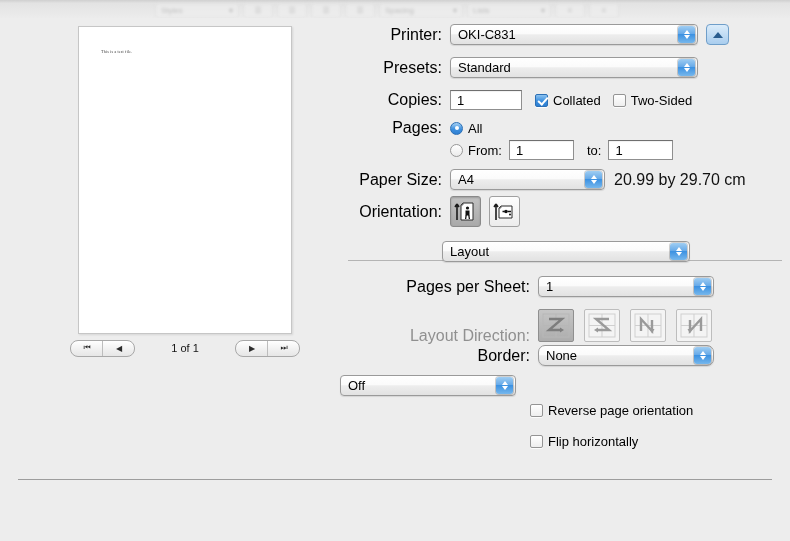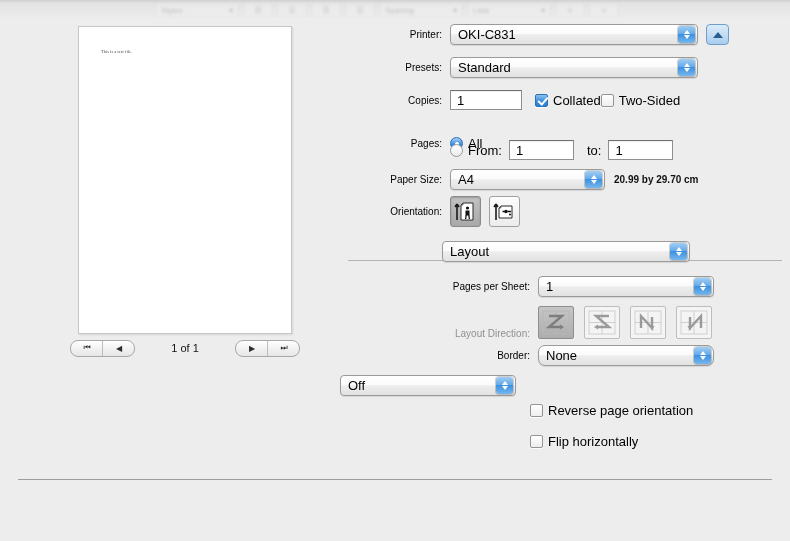--- a/index.html
+++ b/index.html
@@ -74,21 +74,21 @@
   
   #settings {
     position: absolute; left: 340px; top: 18px; width: 450px; height: 455px;
   }
   .row {
     position: absolute; left: 0; width: 450px;
     display: flex; align-items: center;
   }
   .lbl {
     width: 102px; text-align: right; padding-right: 8px;
-    font-size: 10px; color: #000; flex: none;
+    font-size: 16px; color: #000; flex: none;
   }
   .lbl.disabled { color: #909090; }
 
   
   .popup {
     position: relative; height: 21px; box-sizing: border-box;
     border: 1px solid #9a9a9a; border-radius: 4px;
     background: linear-gradient(to bottom, #ffffff 0%, #fbfbfb 45%, #ededed 52%, #e2e2e2 100%);
     box-shadow: 0 1px 0 rgba(255,255,255,.7) inset, 0 1px 1px rgba(0,0,0,.10);
     display: flex; align-items: center;
@@ -180,21 +180,21 @@
   }
 
   
   #bottom-sep {
     position: absolute; left: 18px; top: 479px; width: 754px; height: 1px;
     background: #9d9d9d;
   }
   #bottom-bar {
     position: absolute; left: 0; top: 488px; width: 790px; height: 53px;
   }
-  .note { font-size: 10px; color: #111; font-weight: bold; }
+  .note { font-size: 16px; color: #111; }
 </style>
 </head>
 <body>
 
 <div id="bg-toolbar">
   <div class="bg-strip">
     <div class="bg-seg wide">
       <span>Styles</span>
         <span>▾</span>
     </div>
@@ -262,27 +262,27 @@
 
   <div class="row" style="top:72px;">
     <div class="lbl">Copies:</div>
     <div class="tfield" style="width:72px;">
       <span>1</span>
     </div>
     <div style="display:flex;align-items:center;margin-left:13px;">
       <span class="cbox checked"></span>
       <span class="cb-label">Collated</span>
     </div>
-    <div style="display:flex;align-items:center;">
+    <div style="display:flex;align-items:center;margin-left:12px;">
       <span class="cbox"></span>
       <span class="cb-label">Two-Sided</span>
     </div>
   </div>
 
-  <div class="row" style="top:118px;">
+  <div class="row" style="top:101px;">
     <div class="lbl">Pages:</div>
     <div style="display:flex;align-items:center;">
       <span class="radio checked"></span>
       <span class="cb-label">All</span>
     </div>
   </div>
 
   <div class="row" style="top:122px;">
     <div class="lbl"></div>
     <div style="display:flex;align-items:center;">

